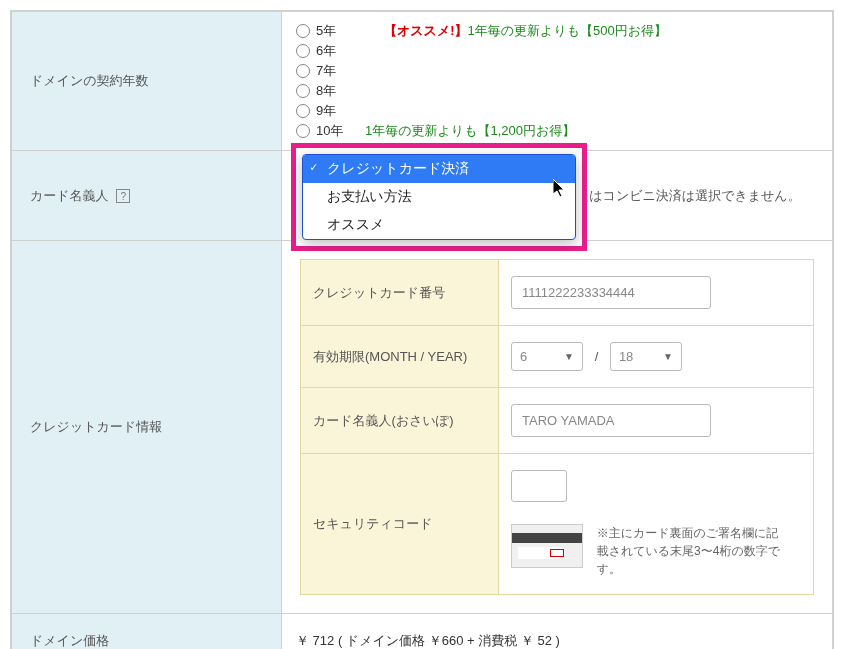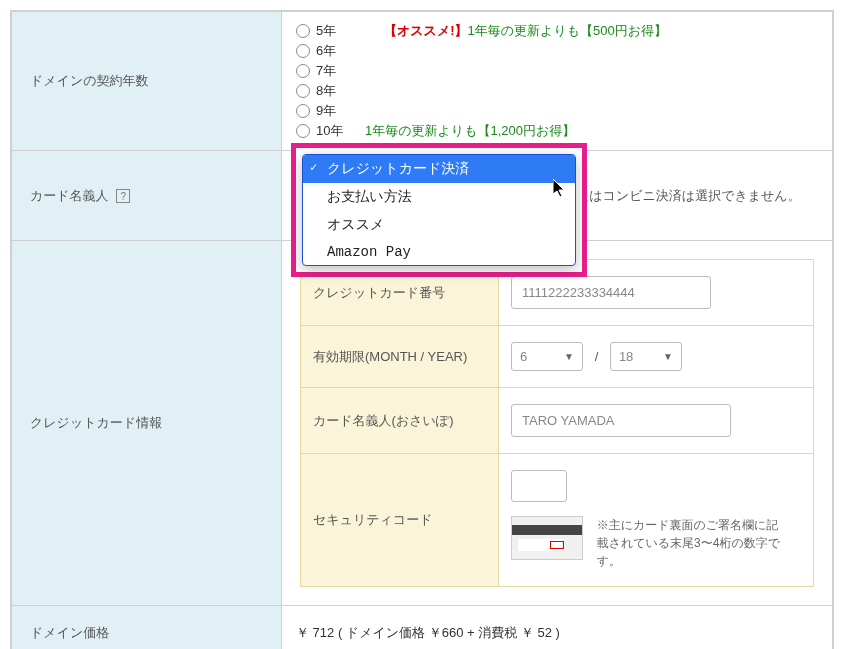--- a/index.html
+++ b/index.html
@@ -15,21 +15,21 @@
     .rec { color: #d00; font-weight: bold; margin-left: 24px; }
     .note-green { color: #1a8a1a; text-align: center; }
     .help { display: inline-block; width: 14px; height: 14px; border: 1px solid #888; font-size: 10px; text-align: center; line-height: 13px; color: #777; margin-left: 4px; }
     .pay-note { color: #555; margin-left: 280px; }
     .inner-table { width: 100%; border-collapse: collapse; }
     .inner-table td { border: 1px solid #e5d9a0; }
     .inner-table td.il { background: #faf5d8; width: 198px; padding: 20px 12px; color: #555; }
     .inner-table td.ic { background: #fff; padding: 16px 12px; }
     input[type=text] { border: 1px solid #bbb; border-radius: 3px; padding: 8px 10px; font-size: 13px; color: #888; }
     .cardnum { width: 200px; }
-    .cardname { width: 220px; }
+    .cardname { width: 200px; }
     .sec-empty { width: 56px; height: 32px; border: 1px solid #bbb; border-radius: 3px; background: #fff; }
     .select-box { display: inline-flex; align-items: center; border: 1px solid #bbb; border-radius: 3px; padding: 6px 8px; background: #fff; color: #888; }
     .sel-wide { width: 72px; justify-content: space-between; }
     .slash { margin: 0 8px; color: #555; }
     .chev { font-size: 10px; color: #666; }
     .card-back { width: 72px; height: 44px; background: #f0f0f0; border: 1px solid #ccc; position: relative; display: inline-block; vertical-align: top; }
     .card-back .stripe { position: absolute; top: 8px; left: 0; right: 0; height: 10px; background: #444; }
     .card-back .sig { position: absolute; top: 22px; left: 6px; width: 44px; height: 12px; background: #fff; }
     .card-back .box { position: absolute; top: 24px; left: 38px; width: 14px; height: 8px; border: 1px solid #d00; }
     .sec-note { display: inline-block; vertical-align: top; margin-left: 10px; font-size: 12px; color: #666; width: 190px; line-height: 1.5; }
@@ -116,21 +116,21 @@
           <tr>
             <td class="il">カード名義人(おさいぽ)</td>
             <td class="ic">
               <input type="text" class="cardname" value="TARO YAMADA" style="">
             </td>
           </tr>
           <tr>
             <td class="il">セキュリティコード</td>
             <td class="ic">
               <div class="sec-empty"></div>
-              <div style="margin-top:14px;">
+              <div style="margin-top:22px;">
                 <span class="card-back">
                   <span class="stripe"></span>
                   <span class="sig"></span>
                   <span class="box"></span>
                 </span>
                 <span class="sec-note">※主にカード裏面のご署名欄に記載されている末尾3〜4桁の数字です。</span>
               </div>
             </td>
           </tr>
         </tbody>
@@ -142,20 +142,19 @@
       <td class="content" style="padding:18px 14px;">￥ 712 ( ドメイン価格 ￥660 + 消費税 ￥ 52 )</td>
     </tr>
   </tbody>
     </table>
 
   <div class="dropdown-frame">
     <div class="dropdown-inner">
       <div class="dd-item sel">クレジットカード決済</div>
       <div class="dd-item">お支払い方法</div>
       <div class="dd-item">オススメ</div>
-      <div class="dd-item">Amazon Pay</div>
     </div>
   </div>
 
   <svg class="cursor" width="16" height="20" viewBox="0 0 16 20">
     <path d="M0 0 L0 15 L4 12 L7 18 L9 17 L6 11 L11 11 Z" fill="#000" stroke="#fff" stroke-width="1"></path>
   </svg>
 </div>
 
 </body></html>

